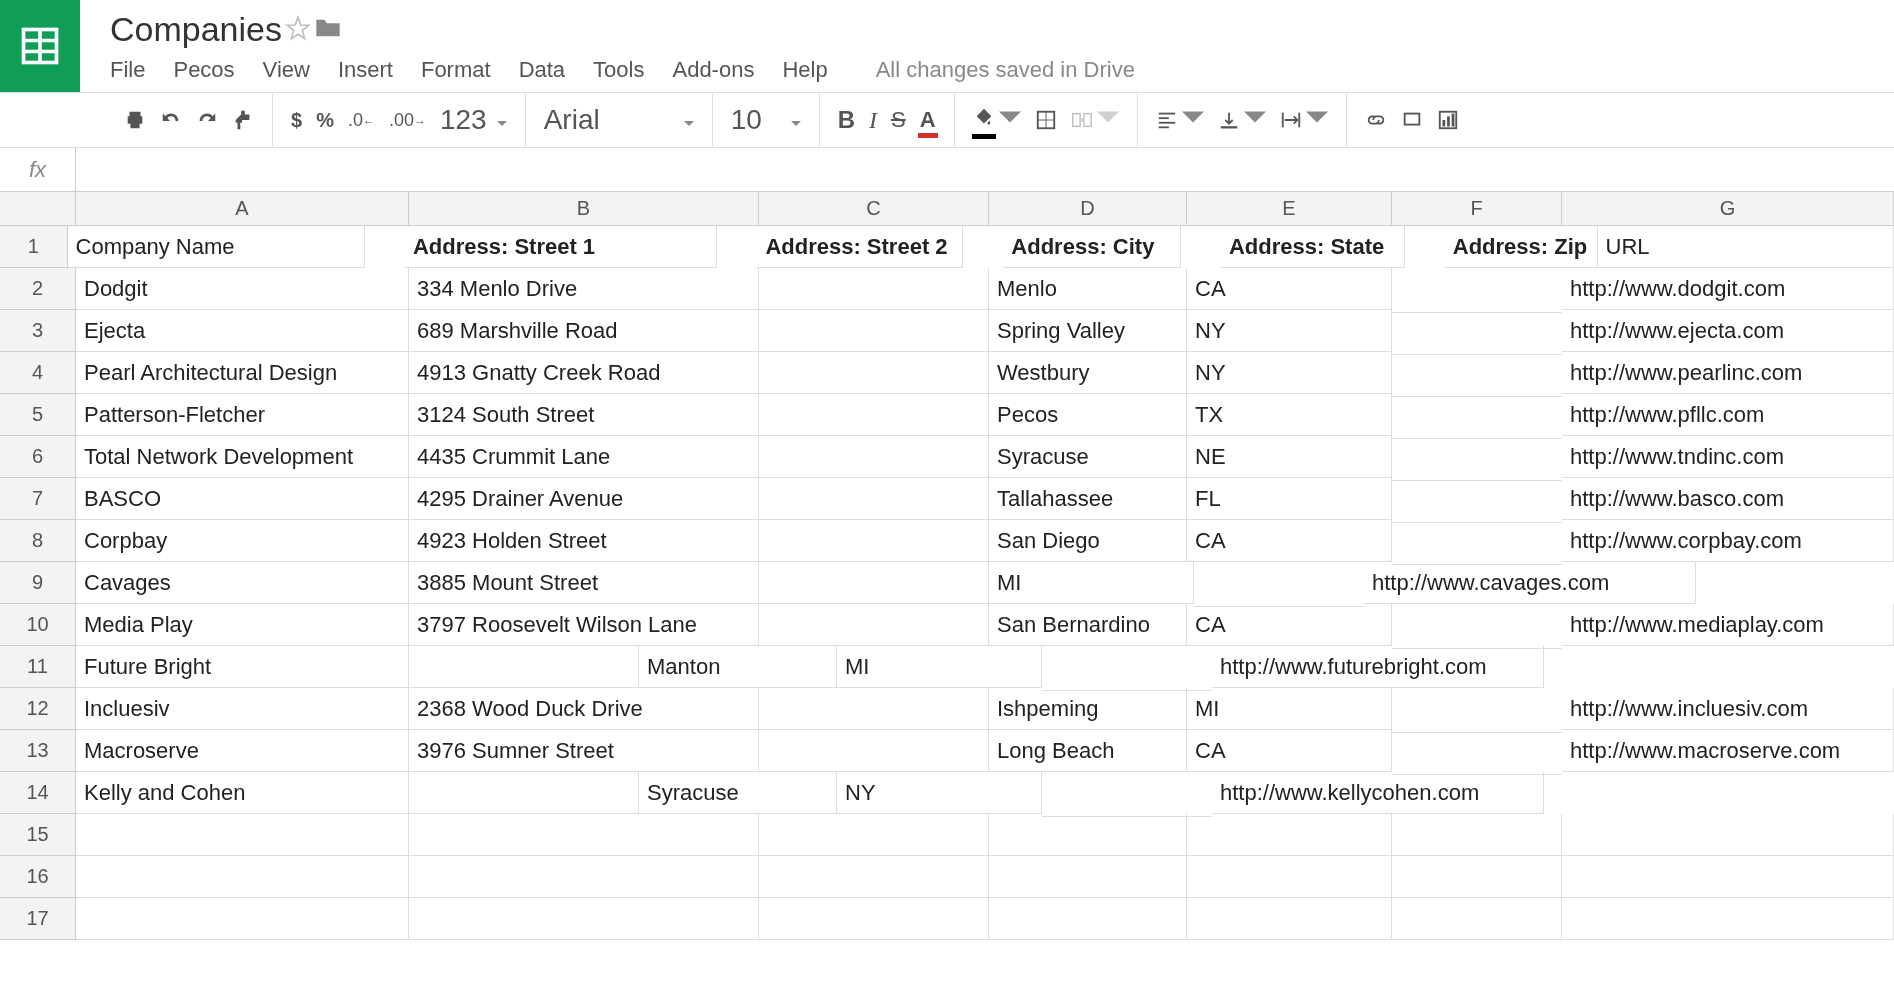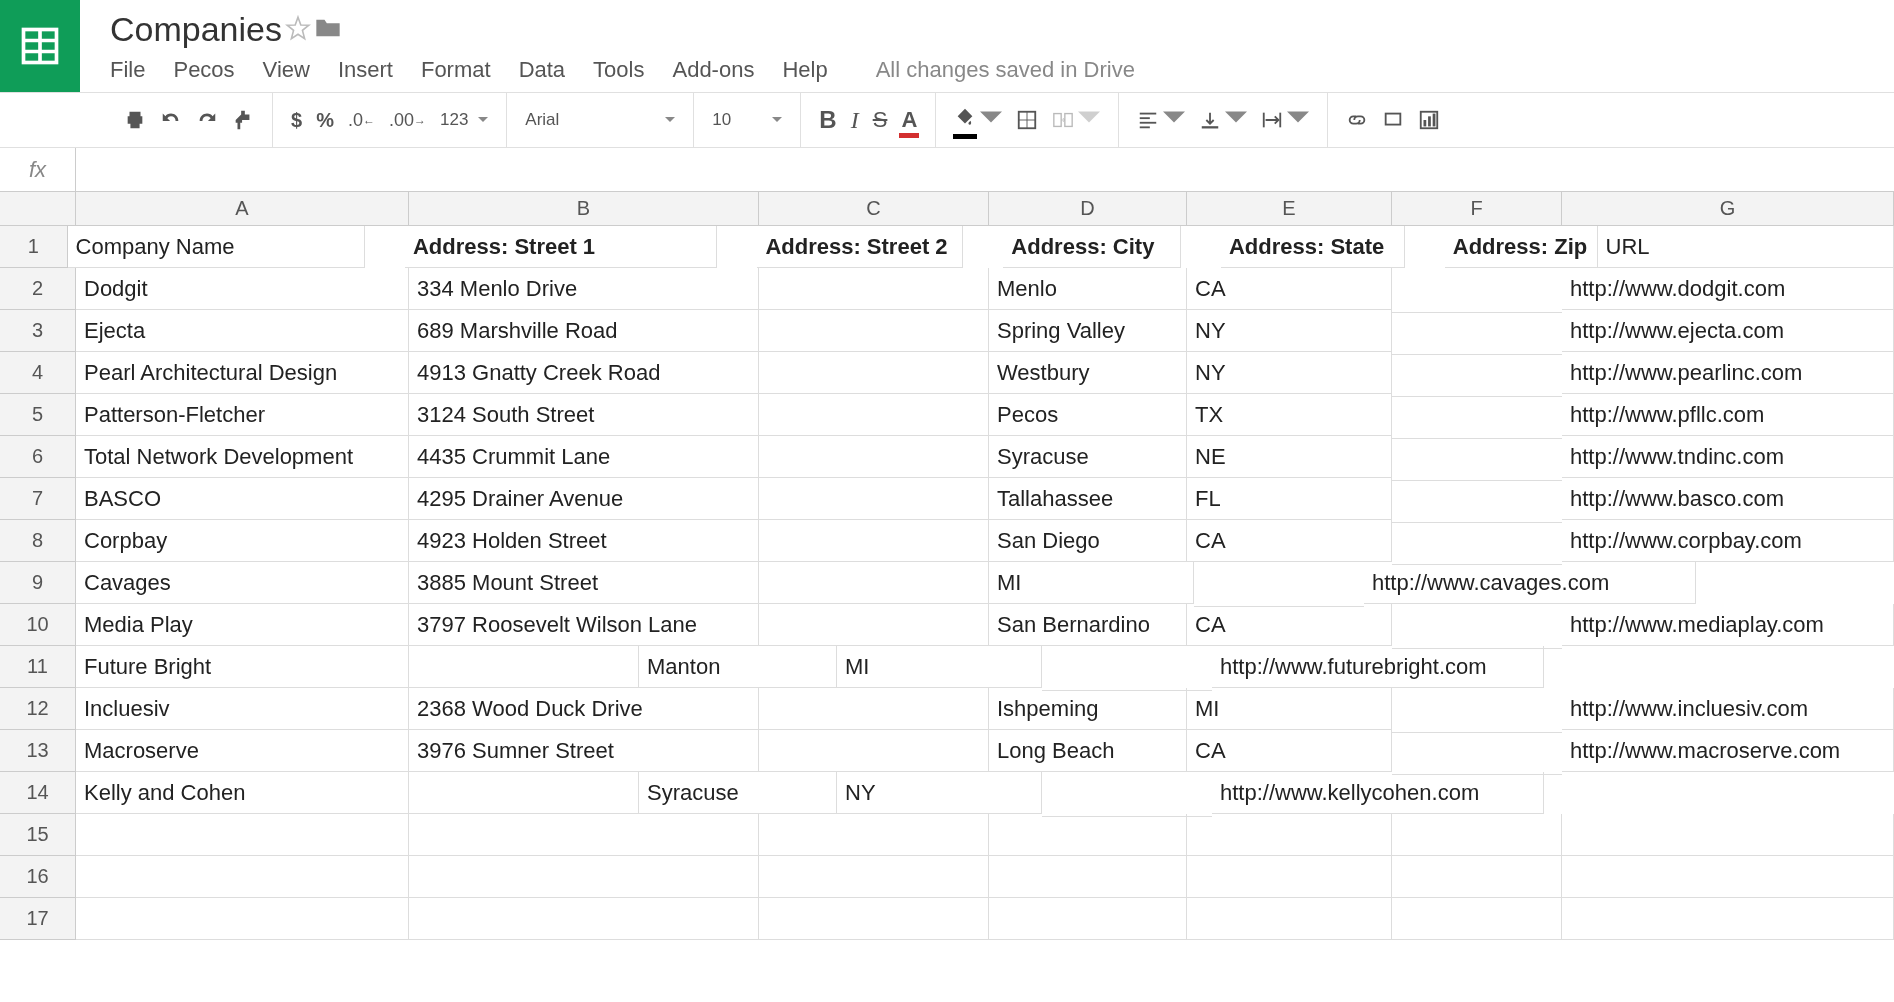--- a/index.html
+++ b/index.html
@@ -17,21 +17,21 @@
   .menubar { display: flex; gap: 28px; margin-top: 8px; font-size: 22px; color: #555; align-items: baseline; }
   .menubar .menu-item { cursor: pointer; }
   .save-status { color: #888; margin-left: 20px; }
 
   
   .toolbar { height: 56px; border-top: 1px solid #e0e0e0; border-bottom: 1px solid #e0e0e0; display: flex; align-items: center; padding-left: 106px; gap: 0; }
   .tb-group { display: flex; align-items: center; height: 100%; border-right: 1px solid #e0e0e0; padding: 0 18px; gap: 14px; }
   .tb-group:last-child { border-right: none; }
   .tb-btn { display: flex; align-items: center; justify-content: center; cursor: pointer; color: #555; font-size: 20px; height: 36px; }
   .tb-btn svg { width: 22px; height: 22px; }
-  .tb-dd { display: flex; align-items: center; gap: 10px; cursor: pointer; font-size: 17px; color: #555; }
+  .tb-dd { display: flex; align-items: center; gap: 10px; cursor: pointer; font-size: 28px; color: #555; }
   .tb-dd .chev svg { width: 10px; height: 10px; }
   .tb-font { width: 150px; justify-content: space-between; }
   .tb-size { width: 70px; justify-content: space-between; }
   .letter-A { position: relative; font-weight: bold; font-size: 22px; color: #555; }
   .letter-A .bar-r { position: absolute; left: -2px; right: -2px; bottom: -5px; height: 5px; background: #d32f2f; }
   .fill-black { position: relative; display: inline-block; }
   .fill-black .bar-k { position: absolute; left: -1px; right: -1px; bottom: -5px; height: 5px; background: #000; }
 
   
   .formula-bar { height: 44px; border-bottom: 1px solid #ccc; display: flex; align-items: center; }

